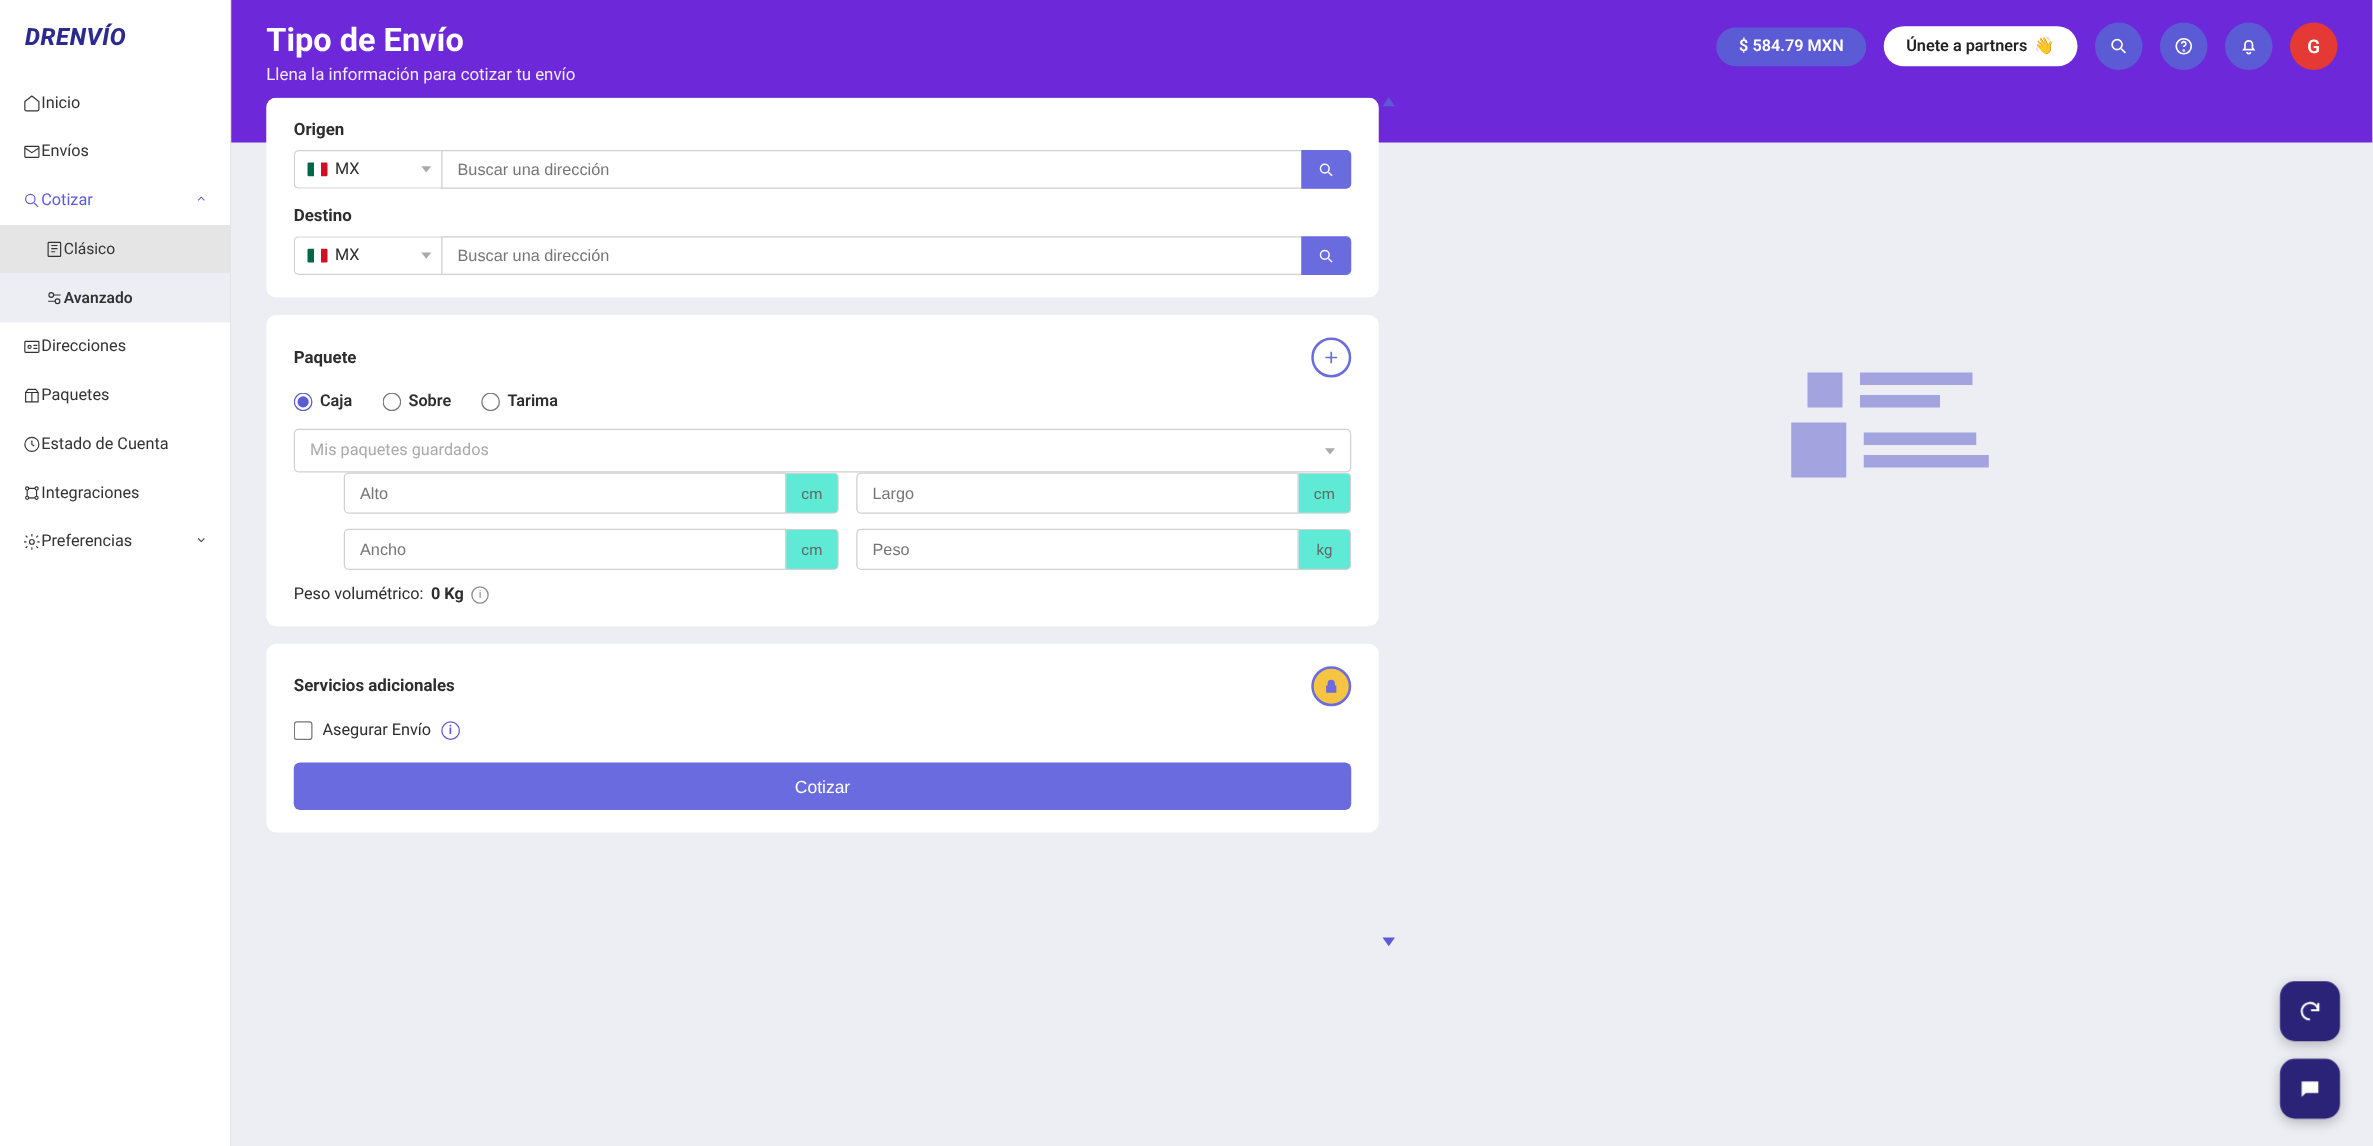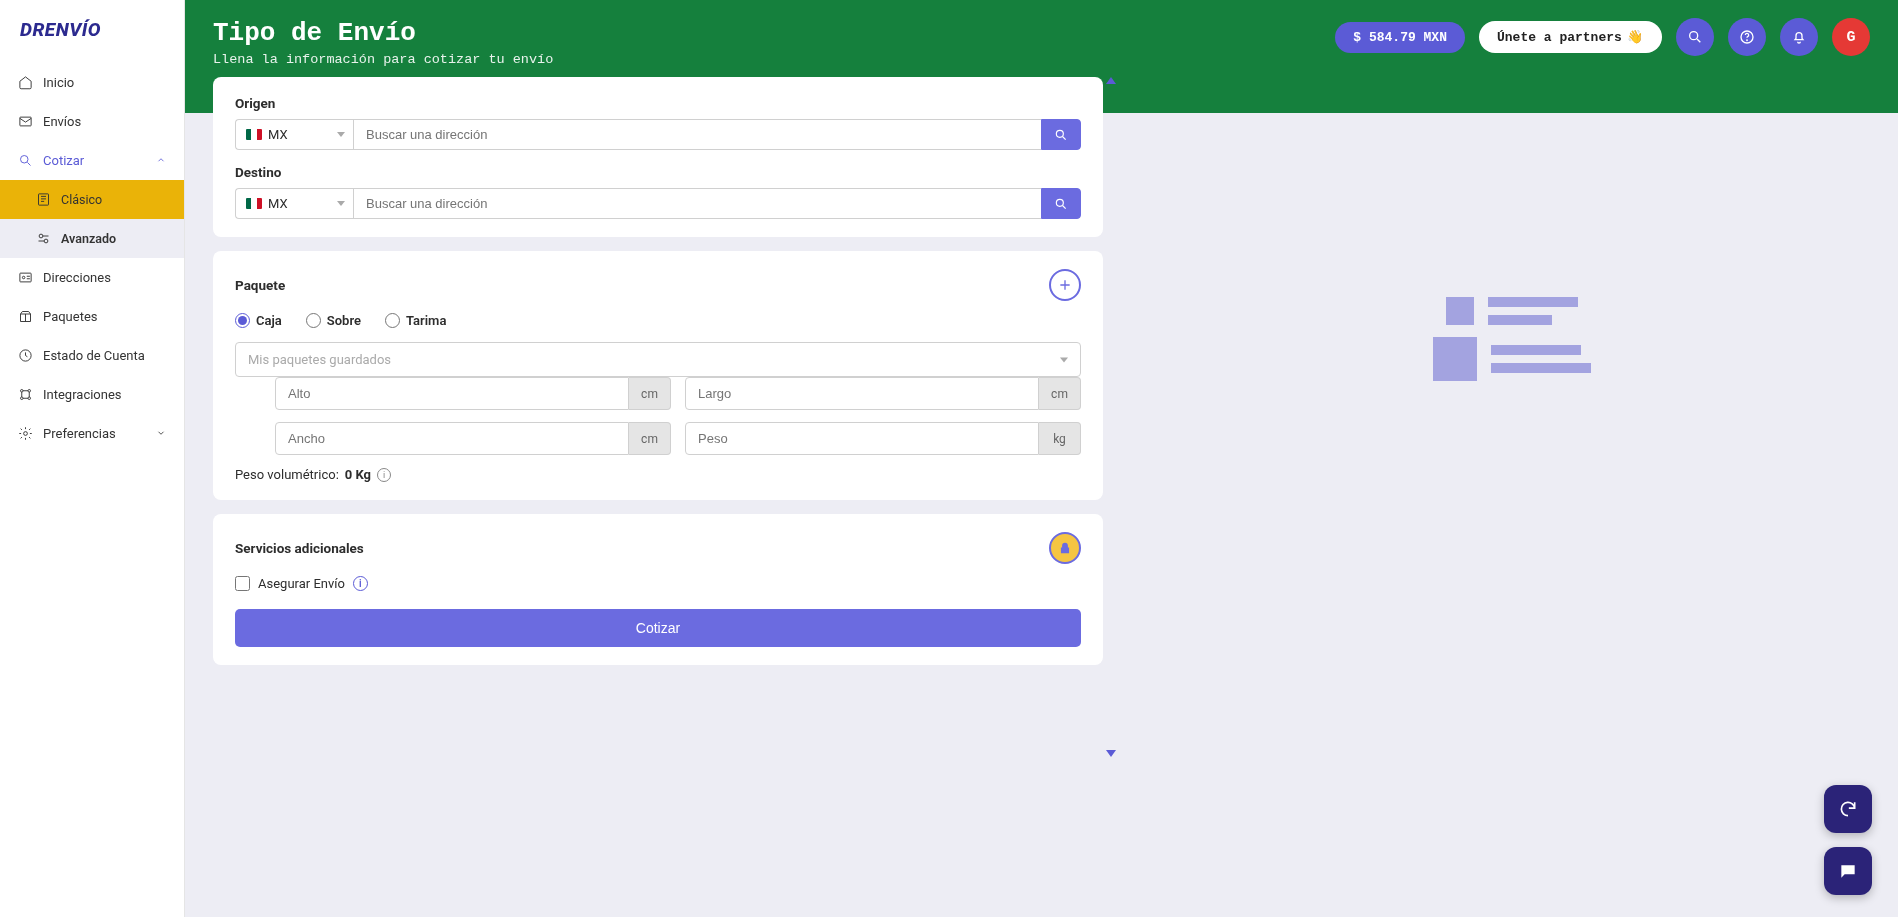--- a/index.html
+++ b/index.html
@@ -1,29 +1,29 @@
 <!DOCTYPE html>
 <html><head>
 <meta charset="utf-8">
 <style>
 * { margin: 0; padding: 0; box-sizing: border-box; }
 body { font-family: -apple-system, BlinkMacSystemFont, "Segoe UI", Roboto, sans-serif; background: #ededf4; color: #2d2d2d; overflow: hidden; }
 .app { display: flex; height: 917px; width: 1898px; }
 .sidebar { width: 185px; background: #fff; border-right: 1px solid #e5e5e5; flex-shrink: 0; }
 .logo { padding: 18px 20px; font-weight: 800; font-size: 19px; color: #2c2a8f; letter-spacing: 0.5px; font-style: italic; }
 .nav { padding-top: 4px; }
-.nav-item { display: flex; align-items: center; gap: 10px; padding: 12px 18px; font-size: 13px; color: #333; cursor: pointer; position: relative; }
+.nav-item { display: flex; align-items: center; padding: 12px 18px; font-size: 13px; color: #333; cursor: pointer; position: relative; }
 .nav-item.active { color: #5b5bd6; }
-.nav-item.sub { padding-left: 36px; background: #eab308; font-size: 12.5px; }
+.nav-item.sub { padding-left: 36px; background: #e5e5e5; font-size: 12.5px; }
 .nav-item.sub.selected { background: #ededf4; font-weight: 600; }
 .nav-item .chev { margin-left: auto; }
 .nav-icon { width: 15px; height: 15px; flex-shrink: 0; display: flex; align-items: center; justify-content: center; }
 .nav-icon svg { width: 15px; height: 15px; stroke: currentColor; fill: none; stroke-width: 1.5; }
 .main { flex: 1; display: flex; flex-direction: column; background: #ededf4; }
-.topbar { background: #15803d; color: #fff; padding: 18px 28px 46px 28px; display: flex; align-items: flex-start; justify-content: space-between; font-family: Liberation Mono, monospace; }
+.topbar { background: #6d28d9; color: #fff; padding: 18px 28px 46px 28px; display: flex; align-items: flex-start; justify-content: space-between; }
 .top-left .title { font-size: 26px; font-weight: 700; margin-bottom: 4px; }
 .top-left .subtitle { font-size: 13.5px; opacity: 0.9; }
 .top-right { display: flex; align-items: center; gap: 14px; }
 .balance-pill { background: #5b5bd6; padding: 8px 18px; border-radius: 20px; font-size: 13px; font-weight: 600; }
 .partners-pill { background: #fff; color: #222; padding: 8px 18px; border-radius: 20px; font-size: 13px; font-weight: 600; display: flex; align-items: center; gap: 6px; }
 .circle-btn { width: 38px; height: 38px; border-radius: 50%; background: #5b5bd6; display: flex; align-items: center; justify-content: center; cursor: pointer; }
 .circle-btn svg { width: 16px; height: 16px; stroke: #fff; fill: none; stroke-width: 2; }
 .avatar { width: 38px; height: 38px; border-radius: 50%; background: #e53935; display: flex; align-items: center; justify-content: center; color: #fff; font-weight: 600; font-size: 15px; }
 .content { display: flex; gap: 0; flex: 1; margin-top: -36px; padding: 0; overflow: hidden; }
 .col-left { width: 940px; padding: 0 22px 0 28px; overflow-y: auto; position: relative; }
@@ -46,21 +46,21 @@
 .card-header { display: flex; justify-content: space-between; align-items: center; margin-bottom: 12px; }
 .add-btn { width: 32px; height: 32px; border-radius: 50%; border: 2px solid #6b6be0; display: flex; align-items: center; justify-content: center; cursor: pointer; color: #6b6be0; font-size: 18px; font-weight: 400; }
 .radio-row { display: flex; gap: 24px; margin-bottom: 14px; }
 .radio-opt { display: flex; gap: 6px; font-size: 13px; font-weight: 600; }
 .radio-opt input { accent-color: #5b5bd6; width: 15px; height: 15px; }
 .full-select { width: 100%; border: 1px solid #d0d0d0; border-radius: 4px; padding: 9px 12px; font-size: 13px; color: #aaa; position: relative; background: #fff; }
 .full-select::after { content: ""; position: absolute; right: 12px; top: 50%; transform: translateY(-50%); width: 0; height: 0; border-left: 4px solid transparent; border-right: 4px solid transparent; border-top: 5px solid #aaa; }
 .dim-row { display: flex; gap: 14px; margin-bottom: 12px; padding-left: 40px; }
 .dim-group { flex: 1; display: flex; }
 .dim-input { flex: 1; border: 1px solid #d0d0d0; border-radius: 4px 0 0 4px; padding: 8px 12px; font-size: 13px; outline: none; }
-.dim-unit { width: 42px; border: 1px solid #d0d0d0; border-left: none; border-radius: 0 4px 4px 0; display: flex; align-items: center; justify-content: center; font-size: 12px; color: #666; background: #e5e5e5; text-align: center; }
+.dim-unit { width: 42px; border: 1px solid #d0d0d0; border-left: none; border-radius: 0 4px 4px 0; display: flex; align-items: center; justify-content: center; font-size: 12px; color: #666; background: #5eead4; text-align: center; }
 .vol-row { font-size: 13px; display: flex; align-items: center; gap: 6px; }
 .vol-row .bold { font-weight: 700; }
 .info-icon { width: 14px; height: 14px; border: 1px solid #888; border-radius: 50%; display: inline-flex; align-items: center; justify-content: center; font-size: 9px; color: #888; }
 .lock-btn { width: 32px; height: 32px; border-radius: 50%; border: 2px solid #6b6be0; background: #f5c542; display: flex; align-items: center; justify-content: center; cursor: pointer; }
 .lock-btn svg { width: 14px; height: 14px; fill: #6b6be0; }
 .chk-row { display: flex; align-items: center; gap: 8px; font-size: 13px; margin-bottom: 18px; }
 .chk-row input { width: 15px; height: 15px; }
 .info-blue { width: 15px; height: 15px; border: 1.5px solid #5b5bd6; border-radius: 50%; display: inline-flex; align-items: center; justify-content: center; font-size: 10px; color: #5b5bd6; font-weight: 600; }
 .quote-btn { width: 100%; background: #6b6be0; color: #fff; border: none; border-radius: 5px; padding: 11px; font-size: 14px; font-weight: 500; cursor: pointer; }
 .right-card { background: #fff; border-radius: 8px; padding: 22px; text-align: center; }

